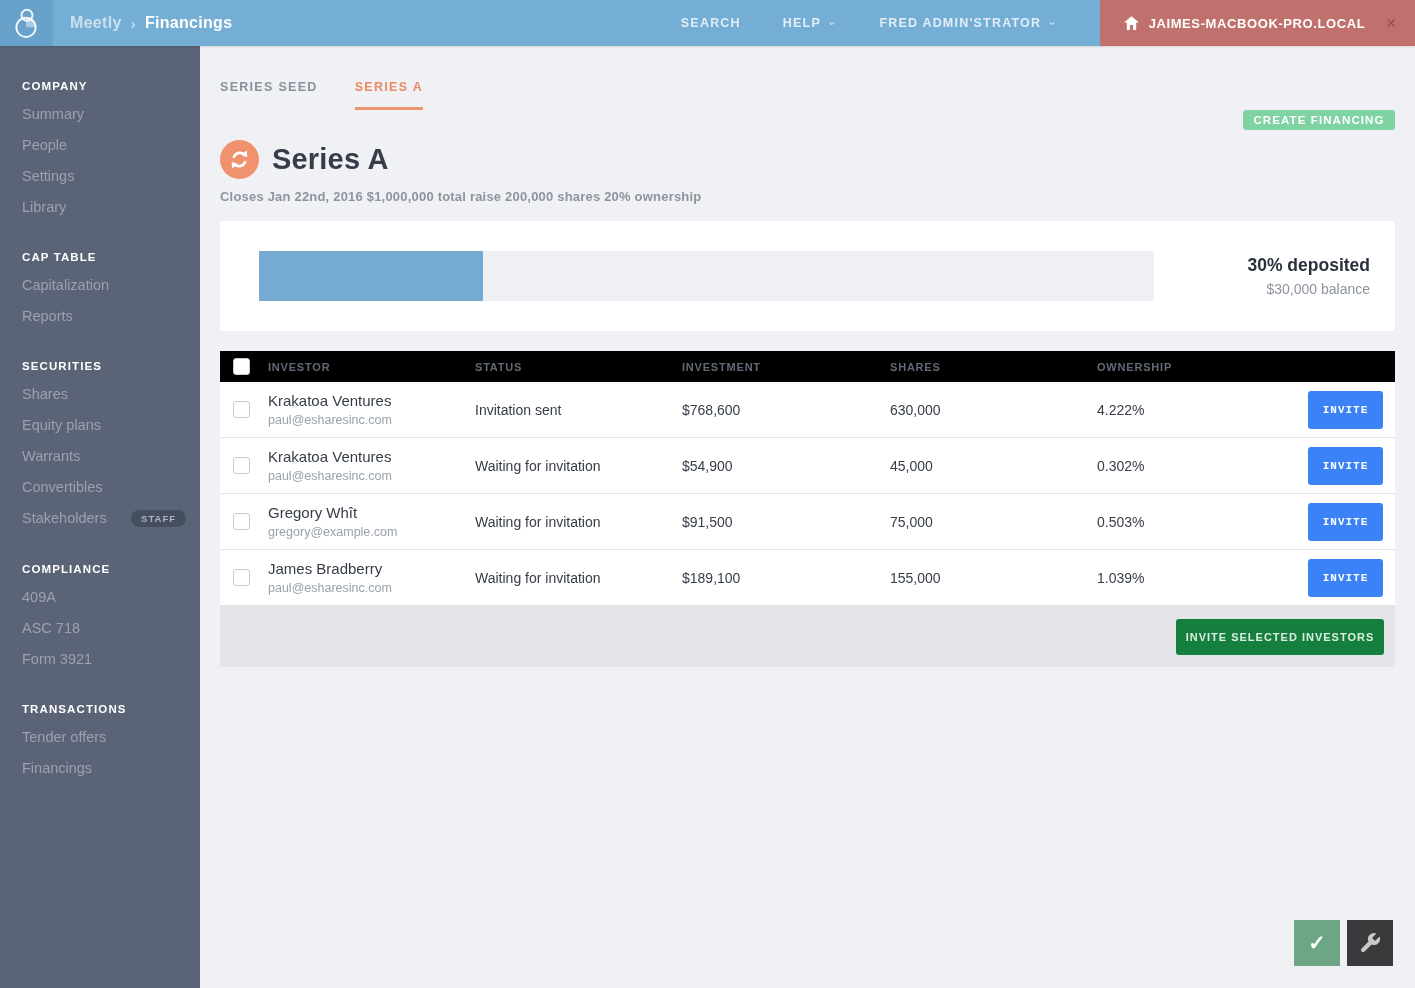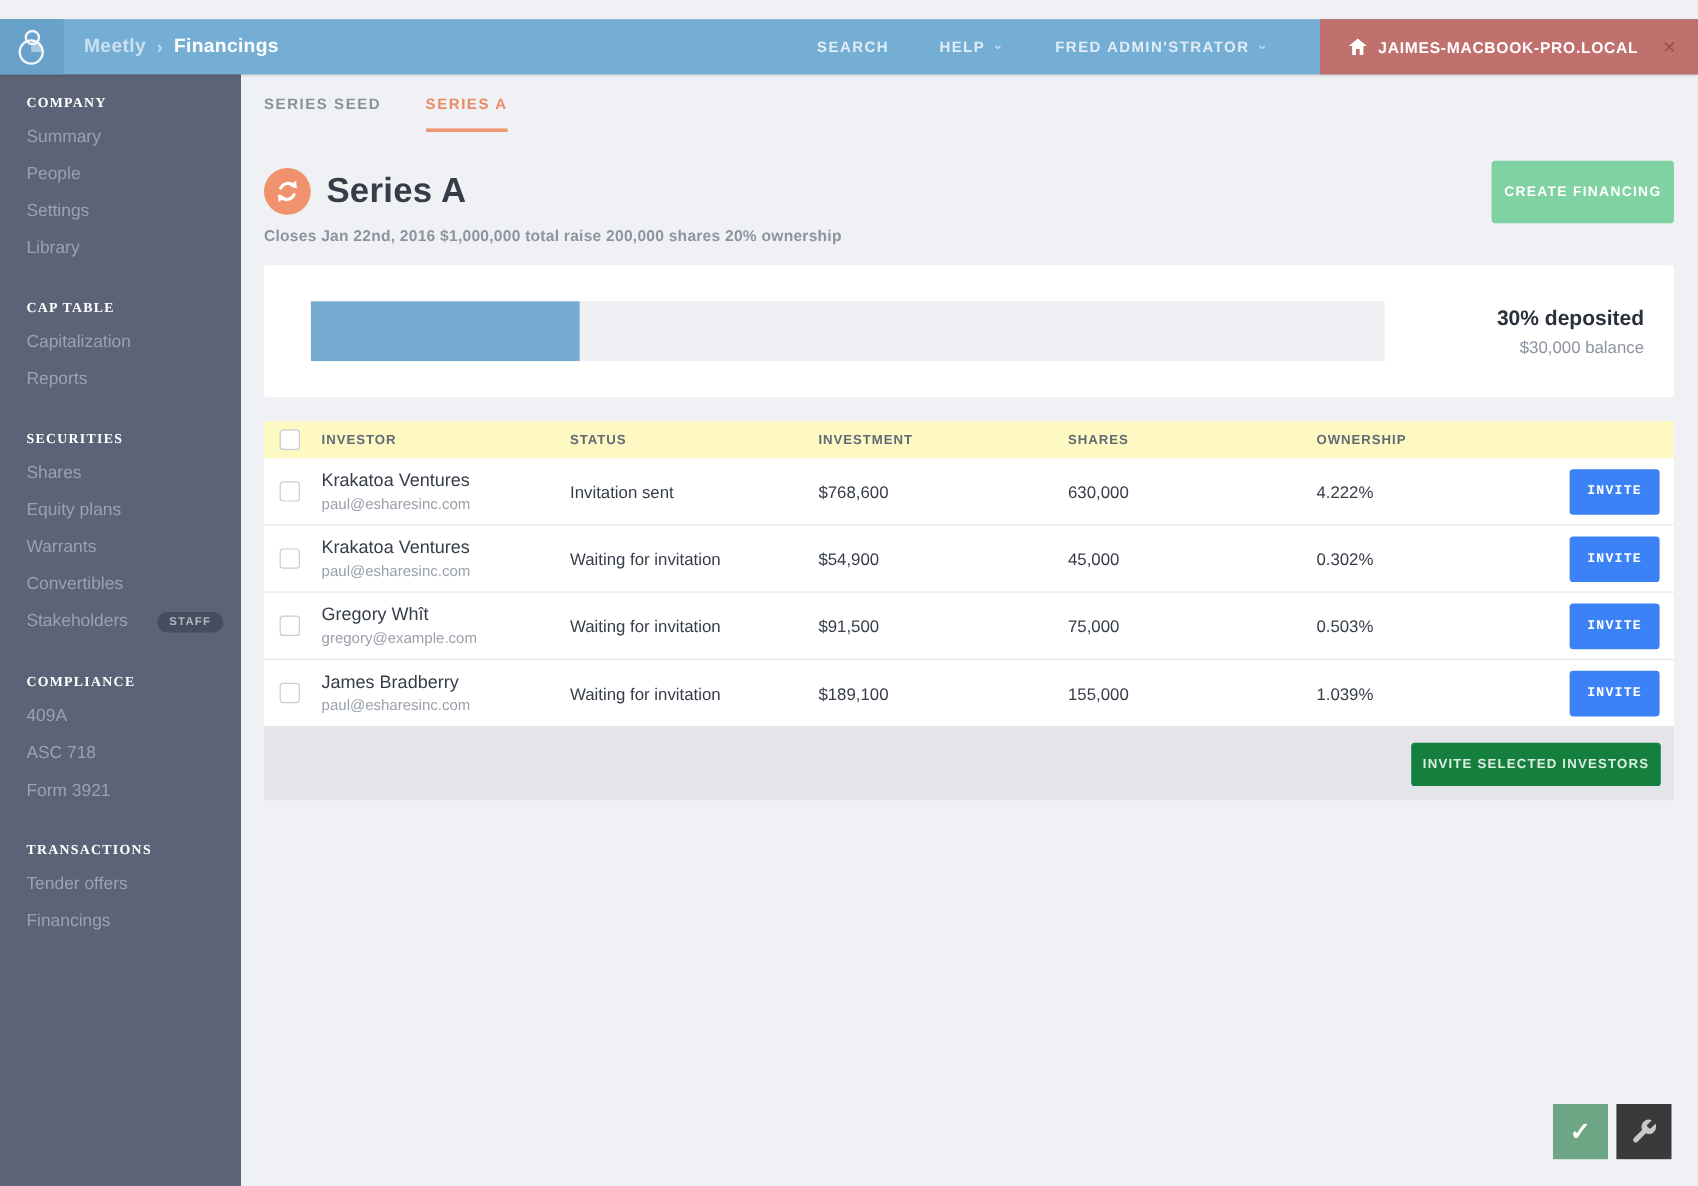--- a/index.html
+++ b/index.html
@@ -1,62 +1,62 @@
 <!DOCTYPE html>
 <html><head>
 <meta charset="utf-8">
 <style>
   * { margin:0; padding:0; box-sizing:border-box; }
   html,body { width:1415px; height:988px; font-family:"Liberation Sans","DejaVu Sans",sans-serif; background:#f0f1f4; overflow:hidden; }
 
   
-  .topbar { position:fixed; top:16px; left:0; width:1415px; height:46px; background:#75aed5; display:flex; align-items:center; z-index:20; box-shadow:0 1px 2px rgba(0,0,0,.12); }
+  .topbar { position:fixed; top:0; left:0; width:1415px; height:46px; background:#75aed5; display:flex; align-items:center; z-index:20; box-shadow:0 1px 2px rgba(0,0,0,.12); }
   .logo-box { width:53px; height:46px; background:#68a1ca; display:flex; align-items:center; justify-content:center; flex:0 0 53px; }
   .crumbs { margin-left:17px; font-size:16px; font-weight:bold; letter-spacing:.3px; display:flex; align-items:center; gap:9px; }
   .crumb-app { color:rgba(255,255,255,.62); cursor:pointer; }
   .crumb-sep { color:rgba(255,255,255,.55); font-size:15px; }
   .crumb-page { color:#ffffff; }
   .top-nav { margin-left:auto; display:flex; align-items:center; height:46px; }
   .top-link { color:rgba(255,255,255,.78); font-size:12.5px; font-weight:bold; letter-spacing:1.2px; margin-right:42px; cursor:pointer; display:flex; align-items:center; gap:6px; white-space:nowrap; }
   .caret { font-size:11px; color:rgba(255,255,255,.6); position:relative; top:-2px; }
   .host-banner { height:46px; background:#c0716d; display:flex; align-items:center; padding:0 18px 0 24px; gap:10px; flex:0 0 auto; min-width:275px; }
   .host-banner .home-ic { color:#fff; }
   .host-label { color:#fff; font-size:13px; font-weight:bold; letter-spacing:.6px; }
   .host-close { color:#9d4b47; font-weight:bold; font-size:14px; margin-left:10px; cursor:pointer; }
 
   
   .sidebar { position:fixed; top:46px; left:0; width:200px; height:942px; background:#5b6376; padding:24px 0 0 22px; z-index:10; }
   .side-section { margin-bottom:19px; }
-  .side-title { color:#ffffff; font-size:11.5px; font-weight:bold; letter-spacing:1.1px; padding:10px 0 6px;font-family:Liberation Serif, serif; }
+  .side-title { color:#ffffff; font-size:11.5px; font-weight:bold; letter-spacing:1.1px; padding:10px 0 6px; }
   .side-item { display:flex; align-items:center; color:#9aa2b1; font-size:14.5px; padding:7.5px 14px 7.5px 0; cursor:pointer; text-decoration:none; }
   .staff-badge { margin-left:auto; background:#454e5f; color:#aeb5c1; font-size:9.5px; font-weight:bold; letter-spacing:1px; border-radius:9px; padding:3px 10px; }
 
   
   .main { margin-left:200px; padding:0 20px; position:relative; width:1215px; }
   .tabs-row { padding-top:34px; display:flex; gap:37px; }
   .tab { font-size:12.5px; font-weight:bold; letter-spacing:1.3px; color:#8a909c; padding-bottom:13px; cursor:pointer; }
   .tab.active { color:#e98a63; border-bottom:3px solid #ec9672; }
-  .create-btn { position:absolute; top:88px; right:20px; width:152px; height:52px; background:#7fd2a2; color:#fff; border:none; border-radius:3px; font-size:11.5px; font-weight:bold; letter-spacing:1.1px; cursor:pointer; font-family:inherit; }
+  .create-btn { position:absolute; top:64px; right:20px; width:152px; height:20px; background:#7fd2a2; color:#fff; border:none; border-radius:3px; font-size:11.5px; font-weight:bold; letter-spacing:1.1px; cursor:pointer; font-family:inherit; }
 
   .title-row { margin-top:30px; display:flex; align-items:center; gap:13px; }
   .round-icon { width:39px; height:39px; border-radius:50%; background:#f0926e; display:flex; align-items:center; justify-content:center; flex:0 0 39px; }
   .page-title { font-size:29px; font-weight:bold; color:#363d49; letter-spacing:.2px; }
   .page-subtitle { margin-top:10px; font-size:13px; font-weight:bold; color:#8d939f; letter-spacing:.2px; }
 
   .progress-card { margin-top:17px; background:#ffffff; border-radius:2px; height:110px; display:flex; align-items:center; padding:0 25px 0 39px; }
   .progress-track { flex:1; height:50px; background:#eef0f3; position:relative; overflow:hidden; }
   .progress-fill { height:100%; background:#75aad1; width:25%; }
   .progress-info { width:216px; text-align:right; }
   .progress-pct { font-size:17.5px; font-weight:bold; color:#2b313c; }
   .progress-bal { font-size:14px; color:#8d939f; margin-top:5px; }
 
   
   .inv-table { margin-top:20px; }
   .t-row { display:grid; grid-template-columns:48px 207px 207px 208px 207px 210px 1fr; align-items:center; }
-  .t-head { background:#fef9c3; height:31px; }
+  .t-head { background:#000000; height:31px; }
   .t-head .h-cell { font-size:11px; font-weight:bold; letter-spacing:.8px; color:#626a76; }
   .cb-cell { padding-left:13px; }
   input.row-cb { appearance:none; -webkit-appearance:none; width:17px; height:17px; background:#fff; border:1px solid #c8ccd4; border-radius:3px; cursor:pointer; display:block; }
   .data-row { background:#ffffff; height:56px; border-bottom:1px solid #e2e4e8; }
   .inv-name { font-size:15px; color:#363d49; }
   .inv-email { font-size:12.5px; color:#9aa1ab; margin-top:4px; }
   .cell-text { font-size:14px; color:#363d49; }
   .action-cell { display:flex; justify-content:flex-end; padding-right:12px; }
   .invite-btn { width:75px; height:38px; background:#3b82f6; color:#fff; border:none; border-radius:3px; font-size:11px; font-weight:bold; letter-spacing:1px; cursor:pointer; font-family:Liberation Mono, monospace; }
 

